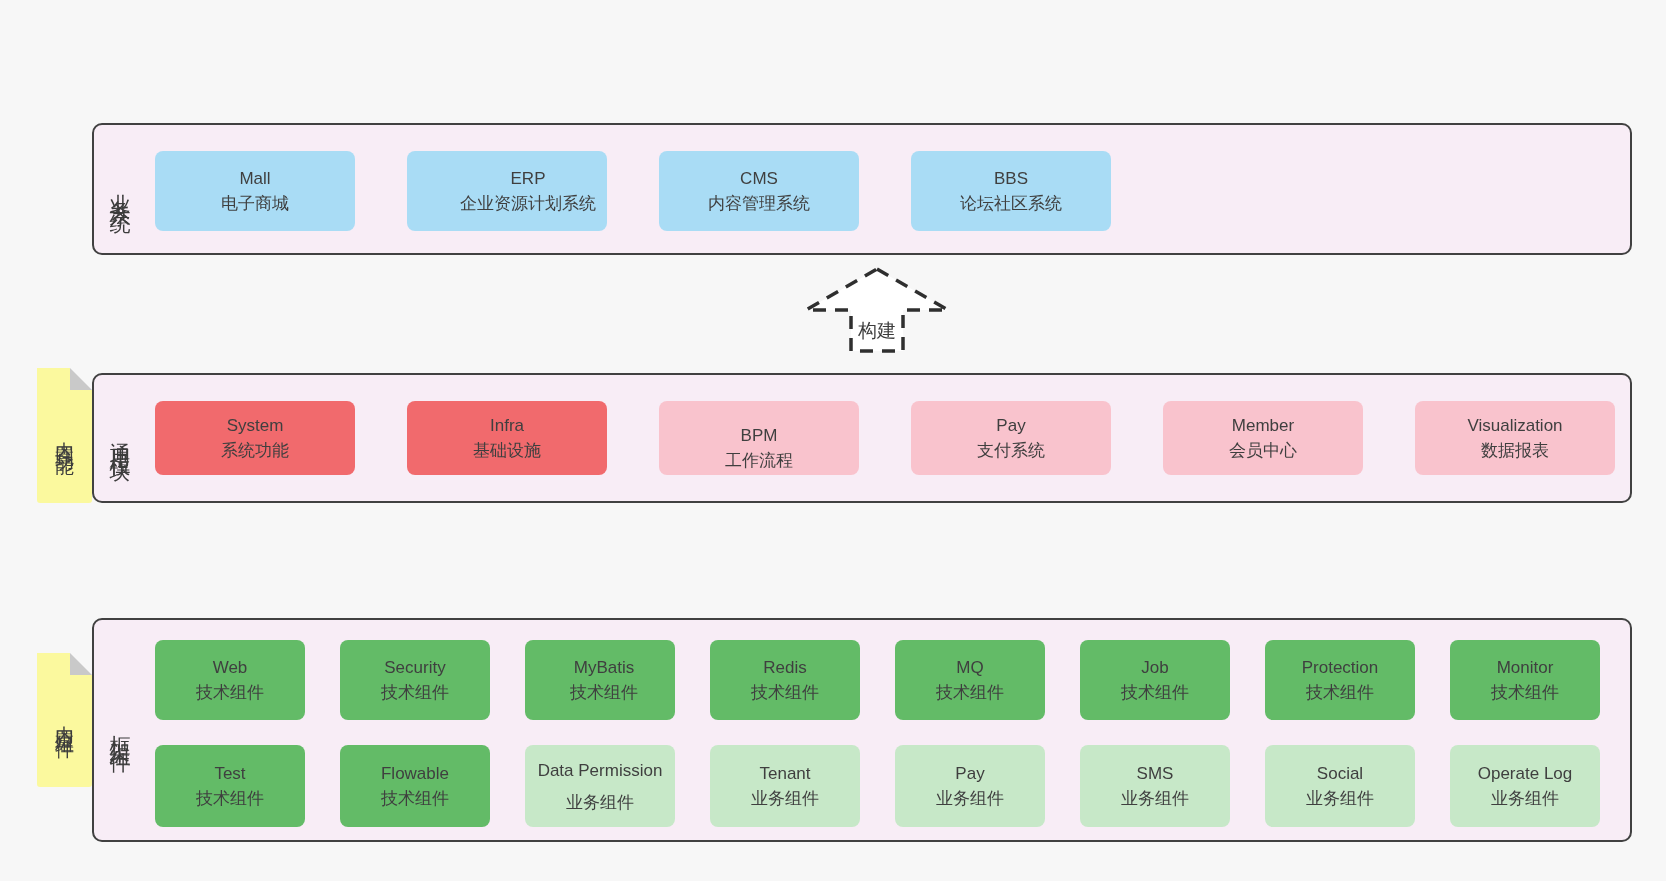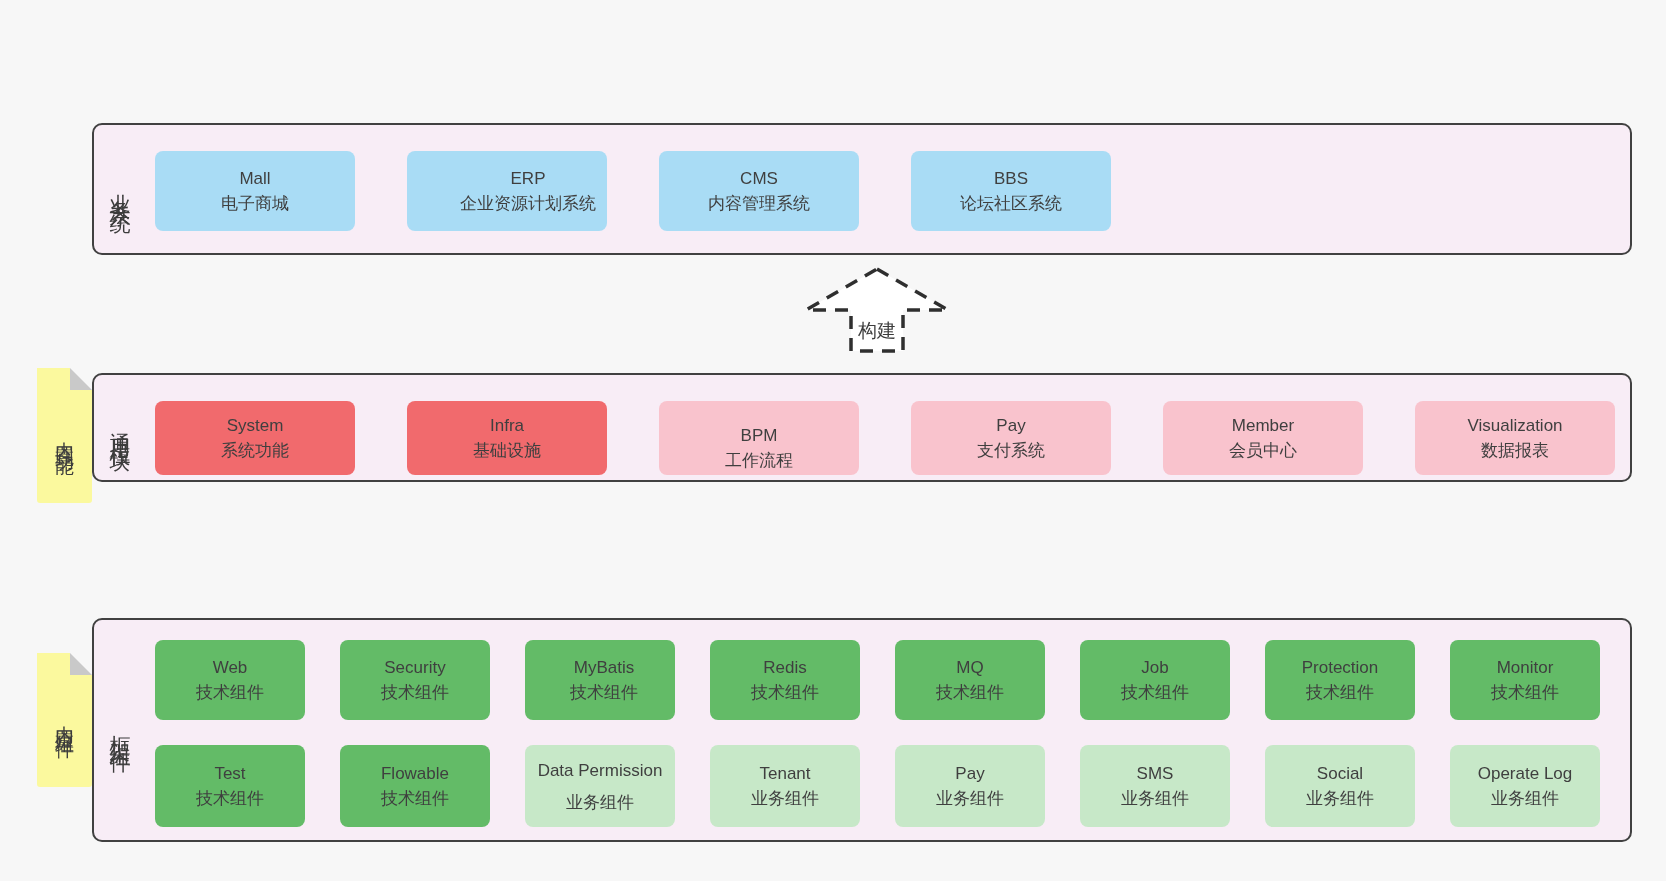--- a/index.html
+++ b/index.html
@@ -6,21 +6,21 @@
   .stage{
     position:relative;width:1666px;height:881px;background:#f7f7f7;overflow:hidden;
     font-family:"Liberation Sans","DejaVu Sans",sans-serif;color:#3f3f3f;
   }
   
   .panel{
     position:absolute;left:92px;width:1540px;box-sizing:border-box;
     background:#f8edf6;border:2px solid #414141;border-radius:10px;z-index:2;
   }
   #panel-0{top:123px;height:132px;}
-  #panel-1{top:373px;height:109px;}
+  #panel-1{top:373px;height:130px;}
   #panel-2{top:618px;height:224px;}
   .v-label{
     position:absolute;left:12px;top:50%;transform:translateY(-50%);
     writing-mode:vertical-lr;text-orientation:upright;
     font-size:21px;letter-spacing:6px;color:#3c3c3c;white-space:nowrap;
   }
   .boxes-wrap{
     position:absolute;left:61px;right:8px;display:flex;flex-direction:column;row-gap:25px;
   }
   #panel-0 .boxes-wrap{top:26px;}

